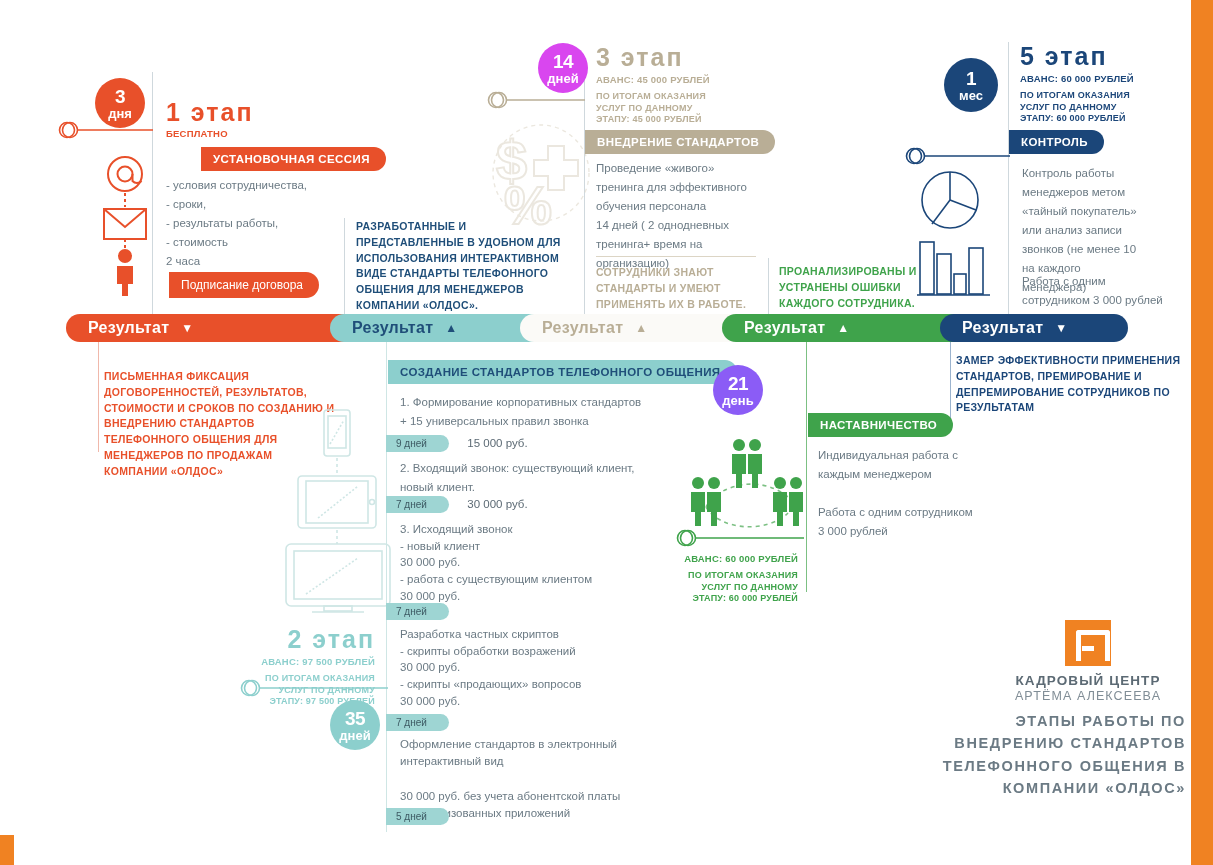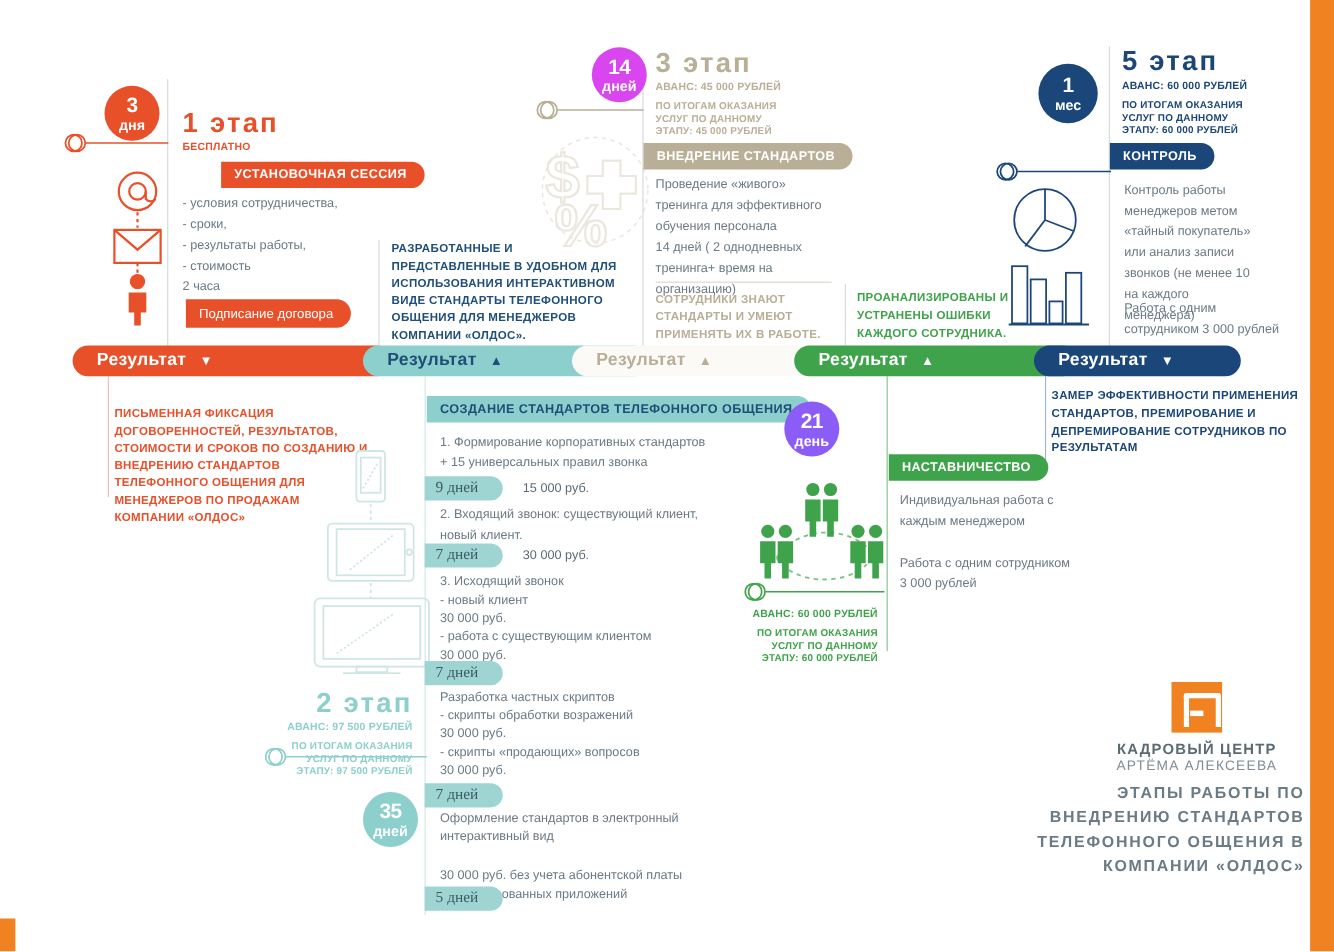--- a/index.html
+++ b/index.html
@@ -45,21 +45,21 @@
     position: absolute; height: 28px; border-radius: 14px;
     display: flex; align-items: center; padding-left: 22px;
     font-weight: bold; font-size: 16px; letter-spacing: 0.3px;
   }
   .result-bar .arw { margin-left: 12px; font-size: 12px; line-height: 1; }
 
   .caps-note { font-weight: bold; font-size: 10.5px; letter-spacing: 0.3px; line-height: 1.5; }
 
   .daybadge {
     display: inline-block; background: #9ED5D3; color: #3d5a63;
-    font-size: 14px; border-radius: 0 11px 11px 0; padding: 3px 22px 3px 10px; font-family: Liberation Serif, serif;
+    font-size: 10px; border-radius: 0 11px 11px 0; padding: 3px 22px 3px 10px;
   }
   .money { font-size: 11.5px; color: #5c6a74; }
 
   
   .logo-mark { position: absolute; width: 46px; height: 46px; background: #F08222; }
   .logo-mark:after {
     content: ""; position: absolute; left: 11px; top: 10px; width: 24px; height: 26px;
     border: 5px solid #fff; border-bottom: none; border-radius: 3px 3px 0 0;
   }
   .logo-mark:before {
@@ -352,21 +352,21 @@
 УСЛУГ ПО ДАННОМУ
 ЭТАПУ: 97 500 РУБЛЕЙ</div>
   </div>
 
   <svg class="abs" style="left:240px; top:680px; width:150px; height:16px;">
     <circle cx="9" cy="8" r="7.5" fill="none" stroke="#8CCFCD" stroke-width="1.6"></circle>
     <circle cx="12" cy="8" r="7.5" fill="none" stroke="#8CCFCD" stroke-width="1.6"></circle>
     <line x1="20" y1="8" x2="148" y2="8" stroke="#8CCFCD" stroke-width="1.4"></line>
   </svg>
 
-  <div class="circ" style="left:330px; top:720px; width:50px; height:50px; background:#8CCFCD;">
+  <div class="circ" style="left:330px; top:700px; width:50px; height:50px; background:#8CCFCD;">
     <span class="num">35</span>
     <span class="unit">дней</span>
   </div>
 
   <div class="circ" style="left:713px; top:365px; width:50px; height:50px; background:#8b5cf6;">
     <span class="num">21</span>
     <span class="unit">день</span>
   </div>
 
   <svg class="abs" style="left:688px; top:435px; width:122px; height:110px;">

